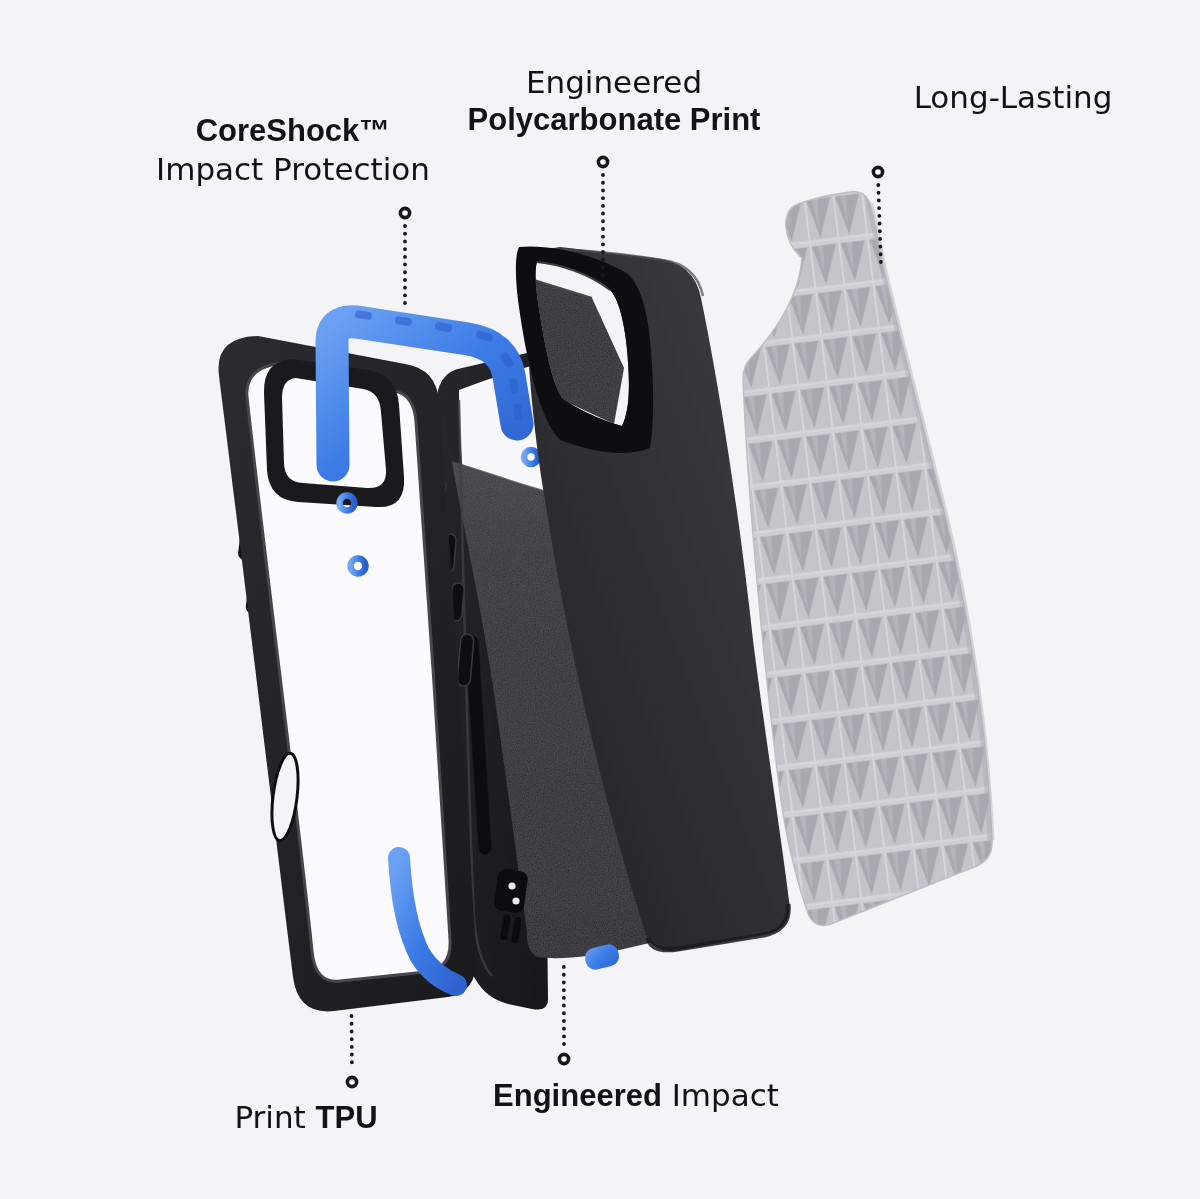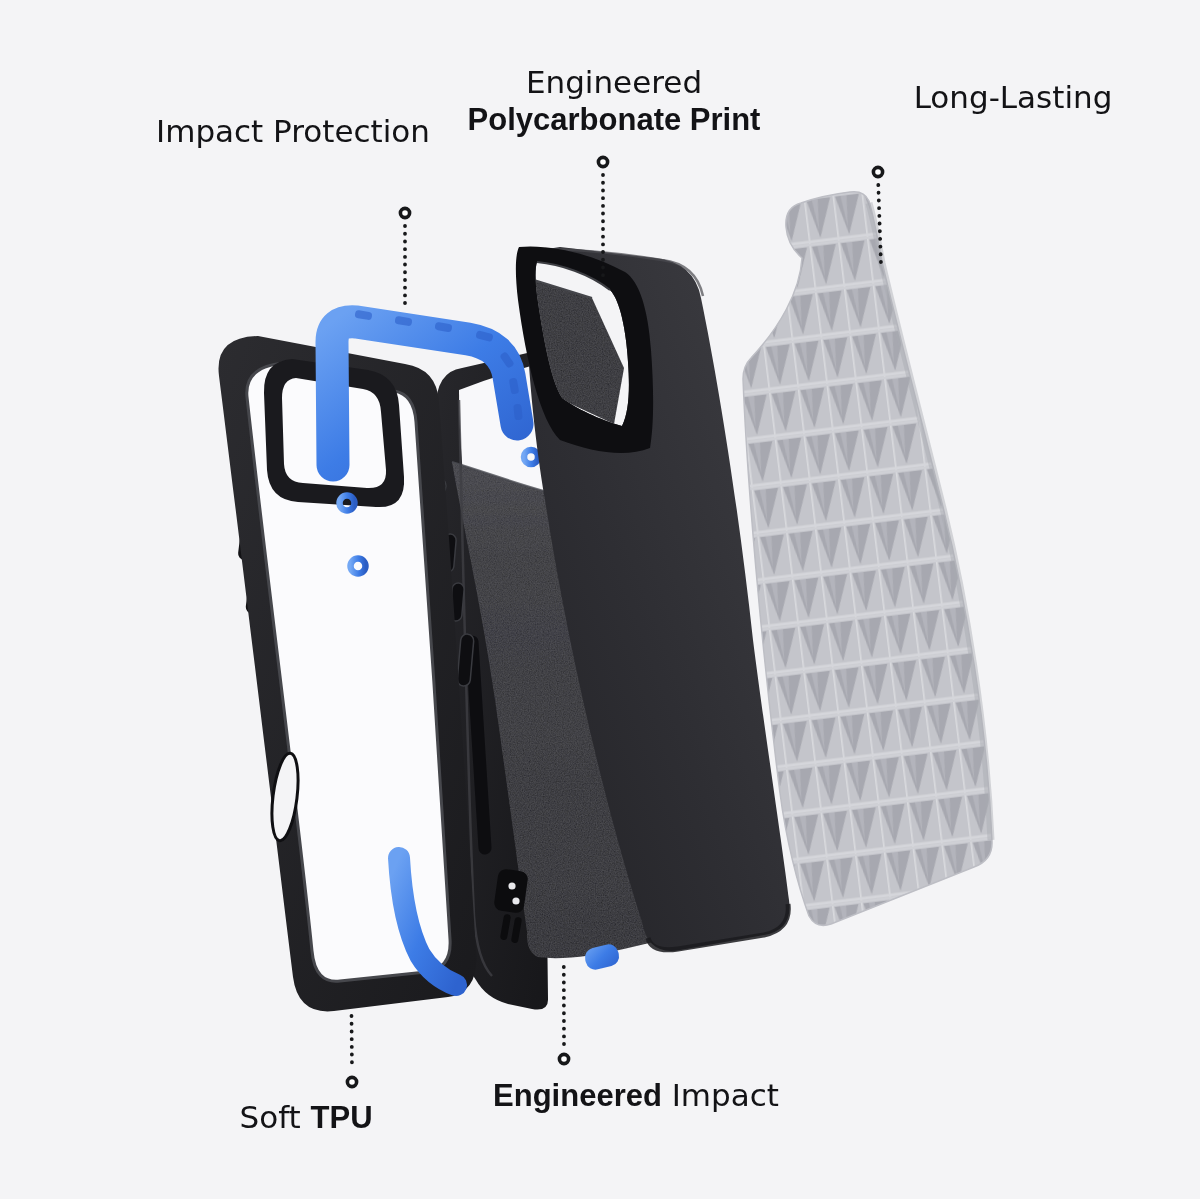--- a/index.html
+++ b/index.html
@@ -251,33 +251,34 @@
   <g fill="#ffffff" stroke="#17181a" stroke-width="3.6">
     <circle cx="405" cy="213" r="4.6"></circle>
     <circle cx="603" cy="162" r="4.6"></circle>
     <circle cx="878" cy="172" r="4.6"></circle>
     <circle cx="352" cy="1082" r="4.6"></circle>
     <circle cx="564" cy="1059" r="4.6"></circle>
   </g>
 </svg>
 
 <div class="callout" style="left:293px;top:112px;">
+  <div class="b">CoreShock™</div>
   <div>Impact Protection</div>
 </div>
 
 <div class="callout" style="left:590px;top:63px;margin-left:24px;">
   <div>Engineered</div>
   <div class="b">Polycarbonate Print</div>
 </div>
 
 <div class="callout" style="left:985px;top:78px;margin-left:28px;">
   <div>Long-Lasting</div>
 </div>
 
 <div class="callout" style="left:306px;top:1098px;">
-  <span>Soft </span><span class="b">TPU</span>
+  <span>Print </span><span class="b">TPU</span>
 </div>
 
 <div class="callout" style="left:636px;top:1076px;">
   <span class="b">Engineered</span><span> Impact</span>
 </div>
 
 </div>
 
 </body></html>

